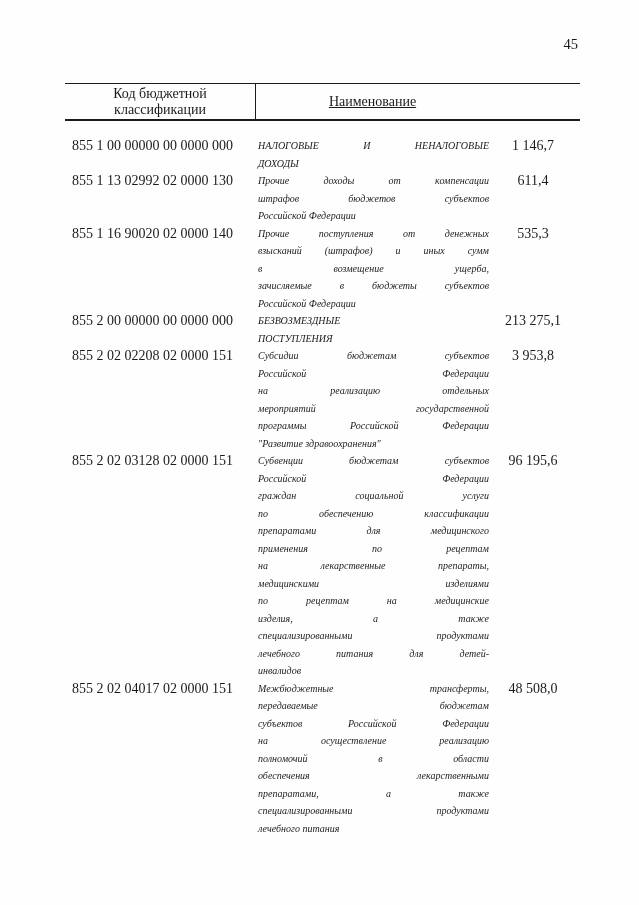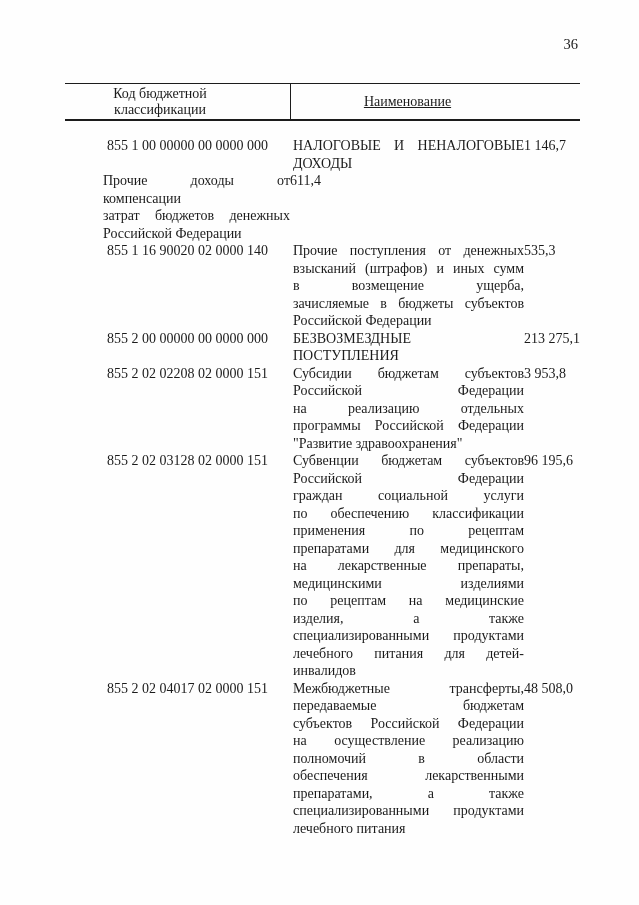--- a/index.html
+++ b/index.html
@@ -28,75 +28,74 @@
     top: 83px;
     left: 65px;
     width: 515px;
   }
   .thead {
     display: grid;
     grid-template-columns: 190px 234px 91px;
     border-top: 1.5px solid #1c1c1c;
     border-bottom: 2px solid #1c1c1c;
     height: 35px;
-    gap: 35px;
   }
   .hc {
     display: flex;
     align-items: center;
     justify-content: center;
     text-align: center;
     font-size: 14px;
     line-height: 16px;
   }
   .hc + .hc {
     border-left: 1.2px solid #1c1c1c;
     text-decoration: underline;
   }
   .tbody {
     padding-top: 16px;
   }
   .trow {
     display: grid;
     grid-template-columns: 190px 234px 91px;
     align-items: start;
-    margin-left: 35px;
   }
   .cell-code {
     padding-left: 7px;
     font-size: 14px;
     line-height: 17.5px;
     white-space: nowrap;
   }
   .cell-name {
     padding-left: 3px;
-    font-size: 14px;
+    font-size: 10px;
+    font-style: italic;
   }
   .cell-sum {
-    text-align: left;
+    text-align: center;
     padding-right: 3px;
     font-size: 14px;
     line-height: 17.5px;
     white-space: nowrap;
   }
   .nl {
     line-height: 17.5px;
     text-align: justify;
     text-align-last: justify;
   }
   .nl.last {
     text-align-last: left;
   }
 </style>
 </head>
 <body>
 
 <div class="sheet">
 
-  <div class="pagenum">36</div>
+  <div class="pagenum">45</div>
 
   <div class="tbl">
 
     <div class="thead">
       <div class="hc">
         <div>
           <div>Код бюджетной</div>
           <div>классификации</div>
         </div>
       </div>
@@ -107,23 +106,24 @@
   <div class="trow">
     <div class="cell-code">855 1 00 00000 00 0000 000</div>
     <div class="cell-name">
             <div class="nl">НАЛОГОВЫЕ И НЕНАЛОГОВЫЕ</div>
             <div class="nl last">ДОХОДЫ</div>
           </div>
     <div class="cell-sum">1 146,7</div>
   </div>
 
   <div class="trow">
+    <div class="cell-code">855 1 13 02992 02 0000 130</div>
     <div class="cell-name">
             <div class="nl">Прочие доходы от компенсации</div>
-            <div class="nl">затрат бюджетов денежных</div>
+            <div class="nl">штрафов бюджетов субъектов</div>
             <div class="nl last">Российской Федерации</div>
           </div>
     <div class="cell-sum">611,4</div>
   </div>
 
   <div class="trow">
     <div class="cell-code">855 1 16 90020 02 0000 140</div>
     <div class="cell-name">
             <div class="nl">Прочие поступления от денежных</div>
             <div class="nl">взысканий (штрафов) и иных сумм</div>
@@ -142,35 +142,36 @@
           </div>
     <div class="cell-sum">213 275,1</div>
   </div>
 
   <div class="trow">
     <div class="cell-code">855 2 02 02208 02 0000 151</div>
     <div class="cell-name">
             <div class="nl">Субсидии бюджетам субъектов</div>
             <div class="nl">Российской Федерации</div>
             <div class="nl">на реализацию отдельных</div>
+            <div class="nl">мероприятий государственной</div>
             <div class="nl">программы Российской Федерации</div>
             <div class="nl last">"Развитие здравоохранения"</div>
           </div>
     <div class="cell-sum">3 953,8</div>
   </div>
 
   <div class="trow">
     <div class="cell-code">855 2 02 03128 02 0000 151</div>
     <div class="cell-name">
             <div class="nl">Субвенции бюджетам субъектов</div>
             <div class="nl">Российской Федерации</div>
             <div class="nl">граждан социальной услуги</div>
             <div class="nl">по обеспечению классификации</div>
+            <div class="nl">препаратами для медицинского</div>
             <div class="nl">применения по рецептам</div>
-            <div class="nl">препаратами для медицинского</div>
             <div class="nl">на лекарственные препараты,</div>
             <div class="nl">медицинскими изделиями</div>
             <div class="nl">по рецептам на медицинские</div>
             <div class="nl">изделия, а также</div>
             <div class="nl">специализированными продуктами</div>
             <div class="nl">лечебного питания для детей-</div>
             <div class="nl last">инвалидов</div>
           </div>
     <div class="cell-sum">96 195,6</div>
   </div>

